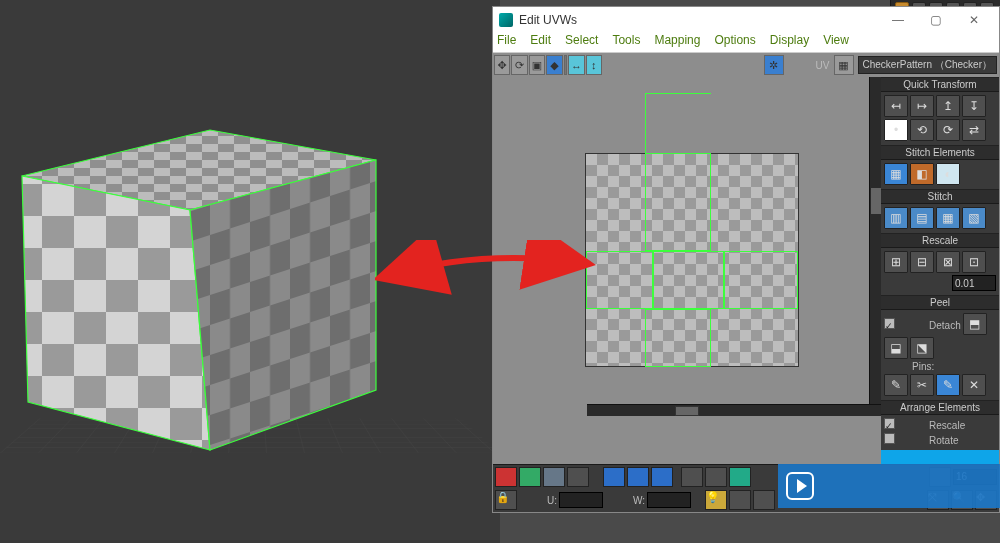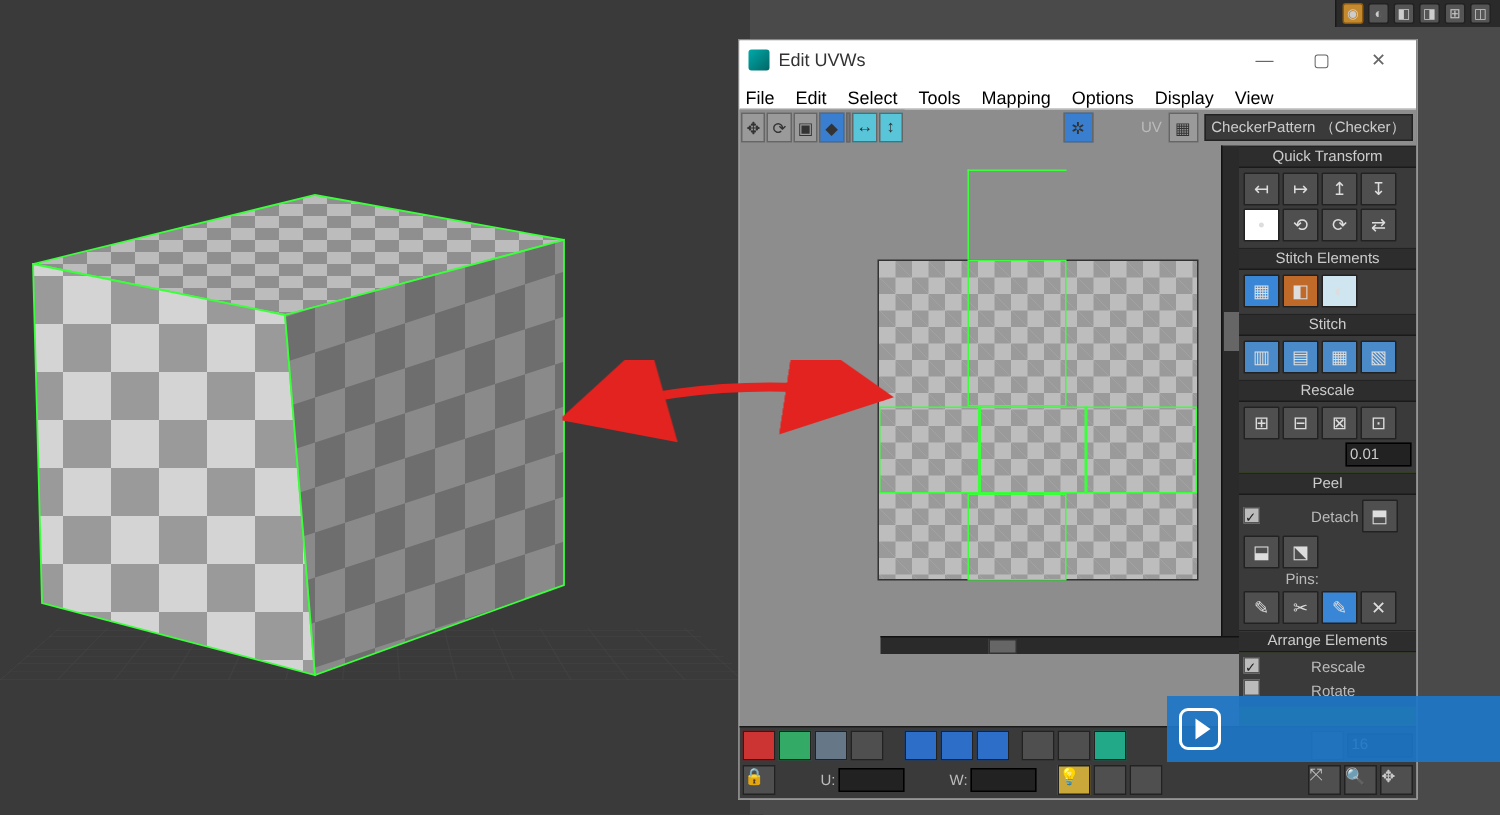--- a/index.html
+++ b/index.html
@@ -37,39 +37,39 @@
     padding:2px 4px; border-left:1px solid #1a1a1a;
   }
   .maxbar span {
     width:14px; height:14px; background:#555; border:1px solid #222;
     border-radius:2px; display:flex; align-items:center; justify-content:center;
     font-size:9px; color:#ccc;
   }
   .maxbar span.orange { background:#c68a2e; border-color:#8a5a10; }
   
   .uvwin {
-    position:absolute; left:492px; top:26px;
-    width:453px; height:507px;
+    position:absolute; left:492px; top:6px;
+    width:508px; height:507px;
     background:#fff; border:1px solid #888;
     display:flex; flex-direction:column;
   }
   .titlebar {
     height:26px; background:#fff; display:flex; align-items:center;
     padding:0 6px; font-size:12px; color:#333;
   }
   .titlebar .logo { width:14px; height:14px;
     background:linear-gradient(135deg,#0aa,#066); border-radius:2px; margin-right:6px;}
   .titlebar .spacer{flex:1;}
   .winbtn {
     width:38px; height:24px; display:flex; align-items:center; justify-content:center;
     color:#666;
   }
   .menubar {
-    height:20px; background:#fff; display:flex; align-items:flex-end;
-    padding:0 4px; gap:14px; color:#000000; font-size:12px;
+    height:20px; background:#fff; display:flex; align-items:flex-start;
+    padding:0 4px; gap:14px; color:#4d7c0f; font-size:12px;
     border-bottom:1px solid #ccc;
   }
   .menubar span{cursor:default;}
   .uvbody { flex:1; display:flex; background:#8d8d8d; position:relative;}
   
   .uv-left-tools {
     position:absolute; left:0; top:0; width:110px; height:24px;
     background:#8d8d8d; display:flex; align-items:center; gap:1px; padding:1px;
   }
   .tbtn { width:20px; height:20px; background:#9a9a9a; border:1px solid #666;
@@ -81,21 +81,21 @@
     position:absolute; right:0; top:0; height:24px; display:flex; align-items:center;
     gap:4px; padding:2px;
   }
   .uv-right-tools .drop{
     background:#3a3a3a; color:#ccc; font-size:10px; padding:1px 4px;
     border:1px solid #222;
   }
   
   .side {
     position:absolute; right:0; top:24px; width:118px; bottom:0;
-    background:#4d7c0f; overflow-y:hidden; display:flex; flex-direction:column;
+    background:#0ea5e9; overflow-y:hidden; display:flex; flex-direction:column;
   }
   .rollout { border-top:1px solid #222; }
   .rollhead {
     background:#2d2d2d; font-size:10px; color:#ccc; text-align:center;
     padding:1px 0; border-bottom:1px solid #1a1a1a;
   }
   .rollbody {
     background:#3a3a3a; padding:3px 3px 4px 3px;
     display:flex; flex-wrap:wrap; gap:2px; align-items:center;
   }

